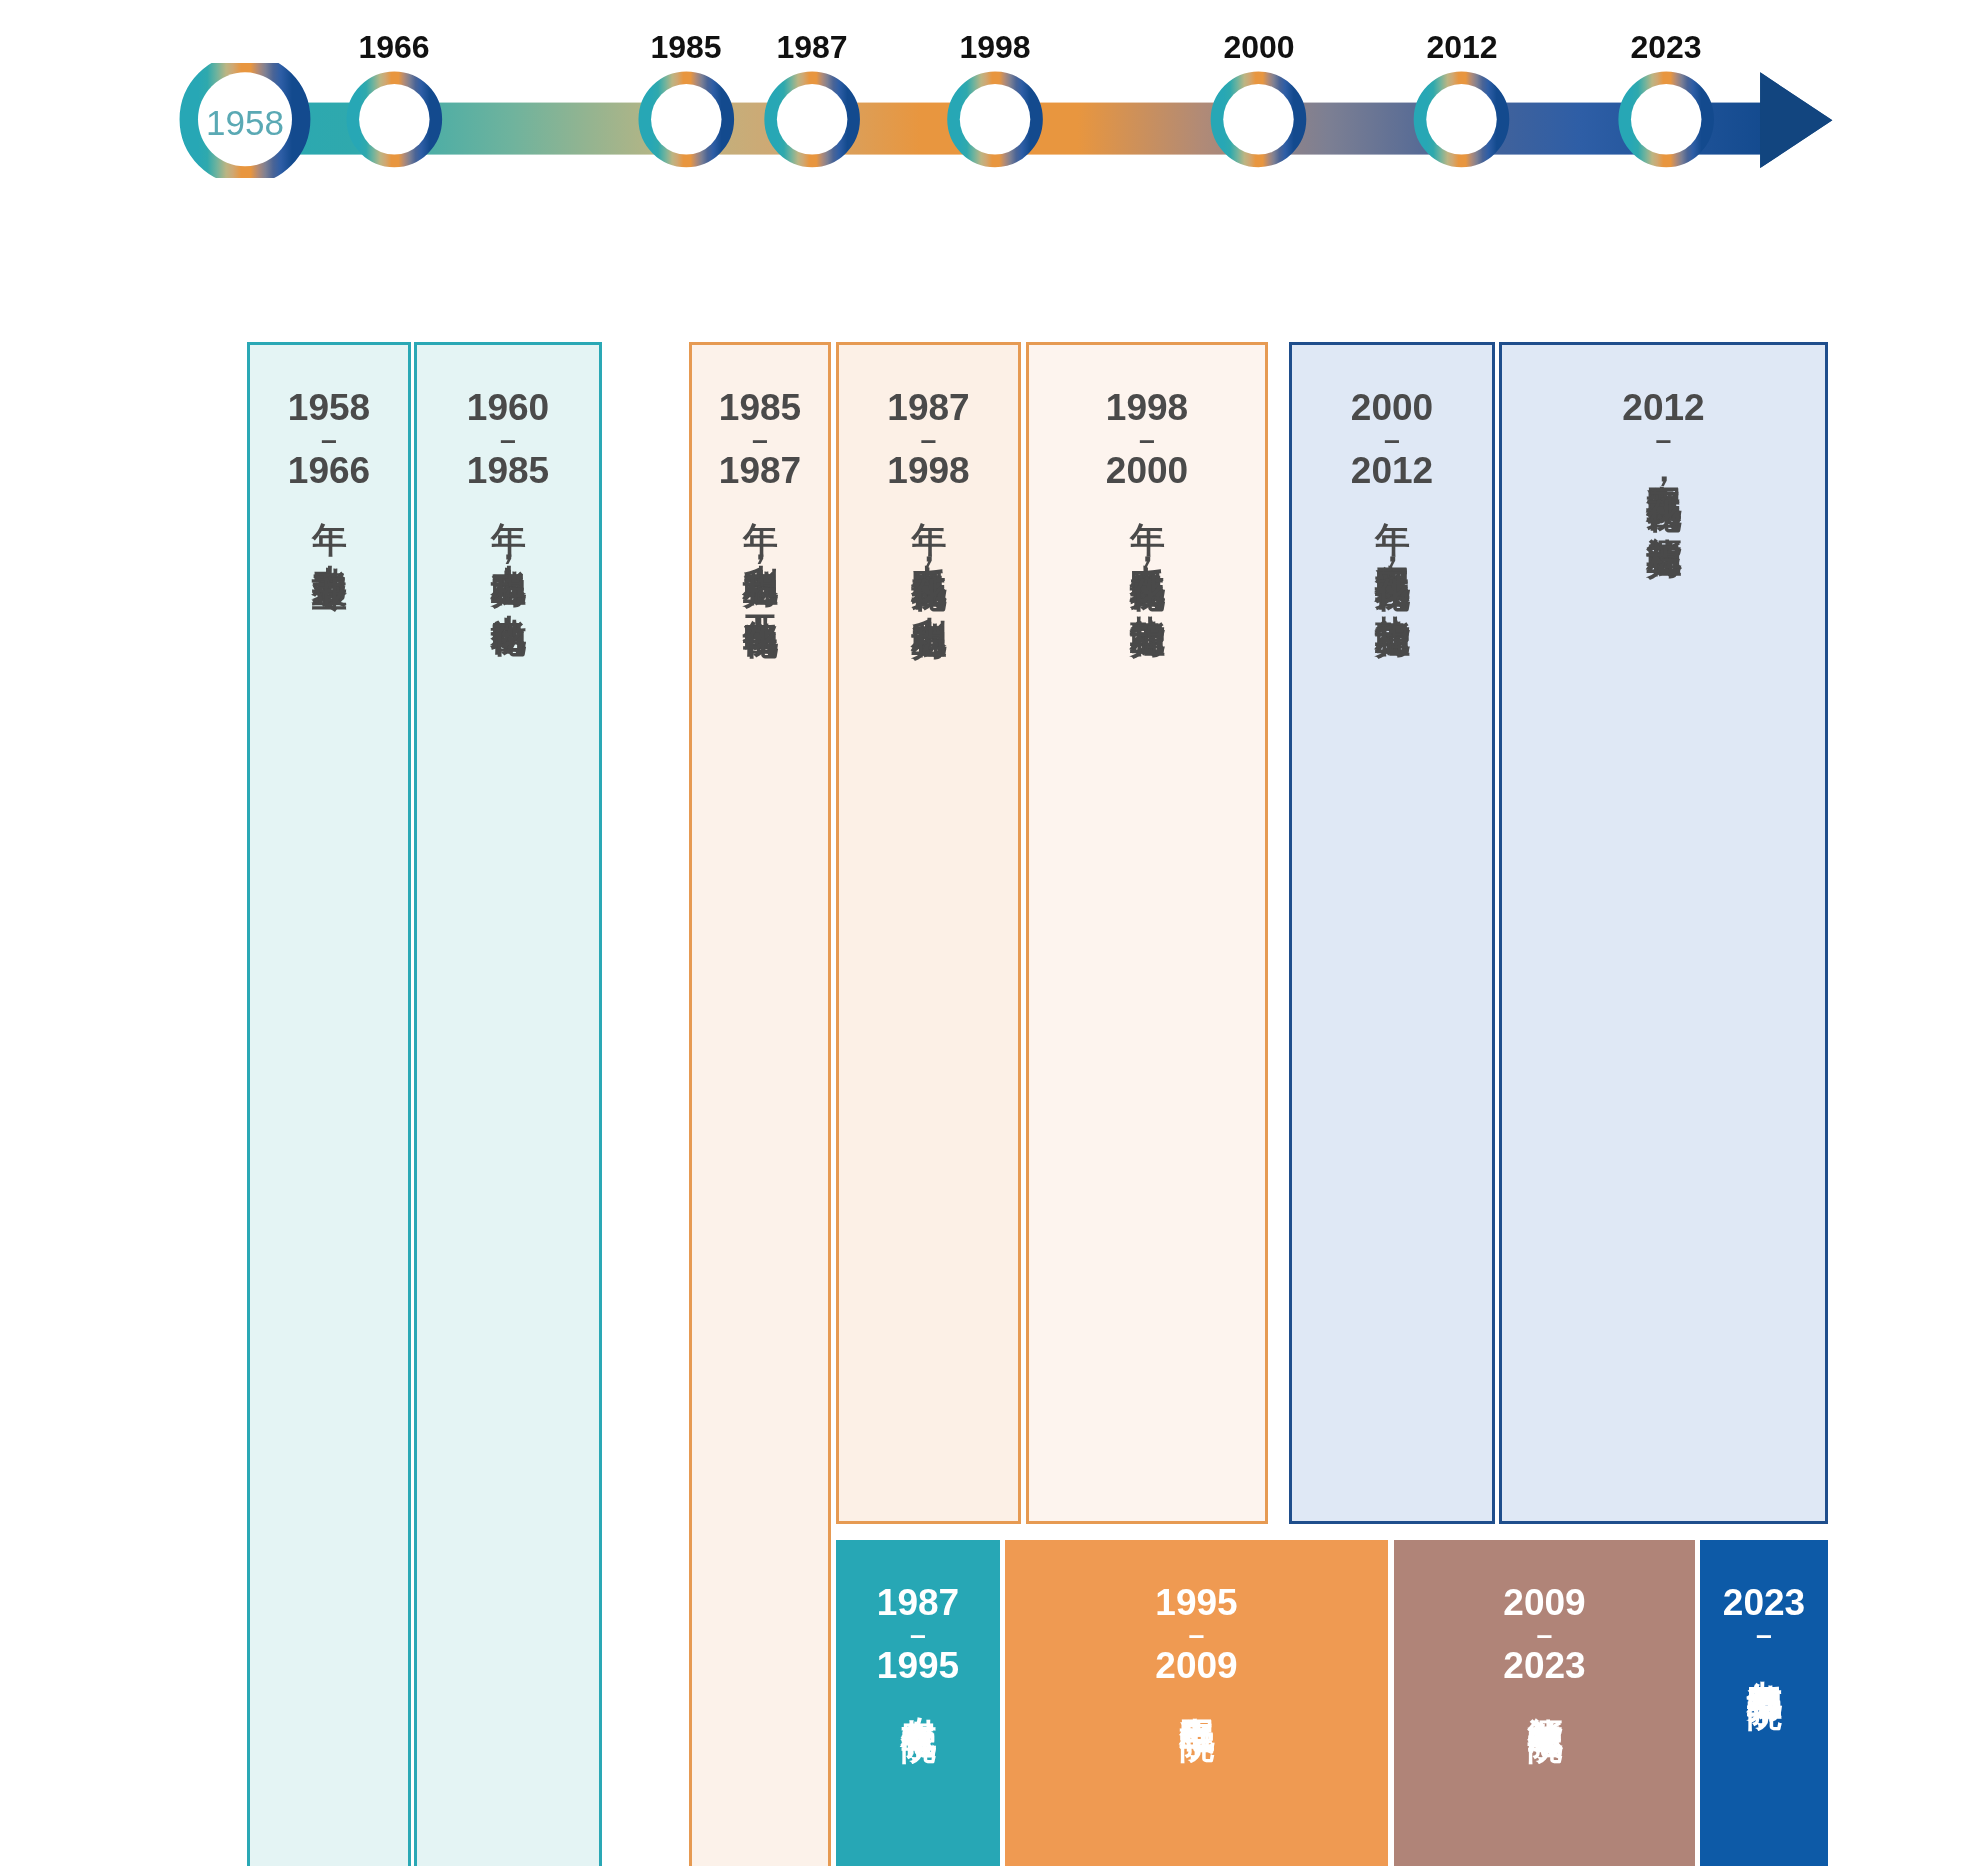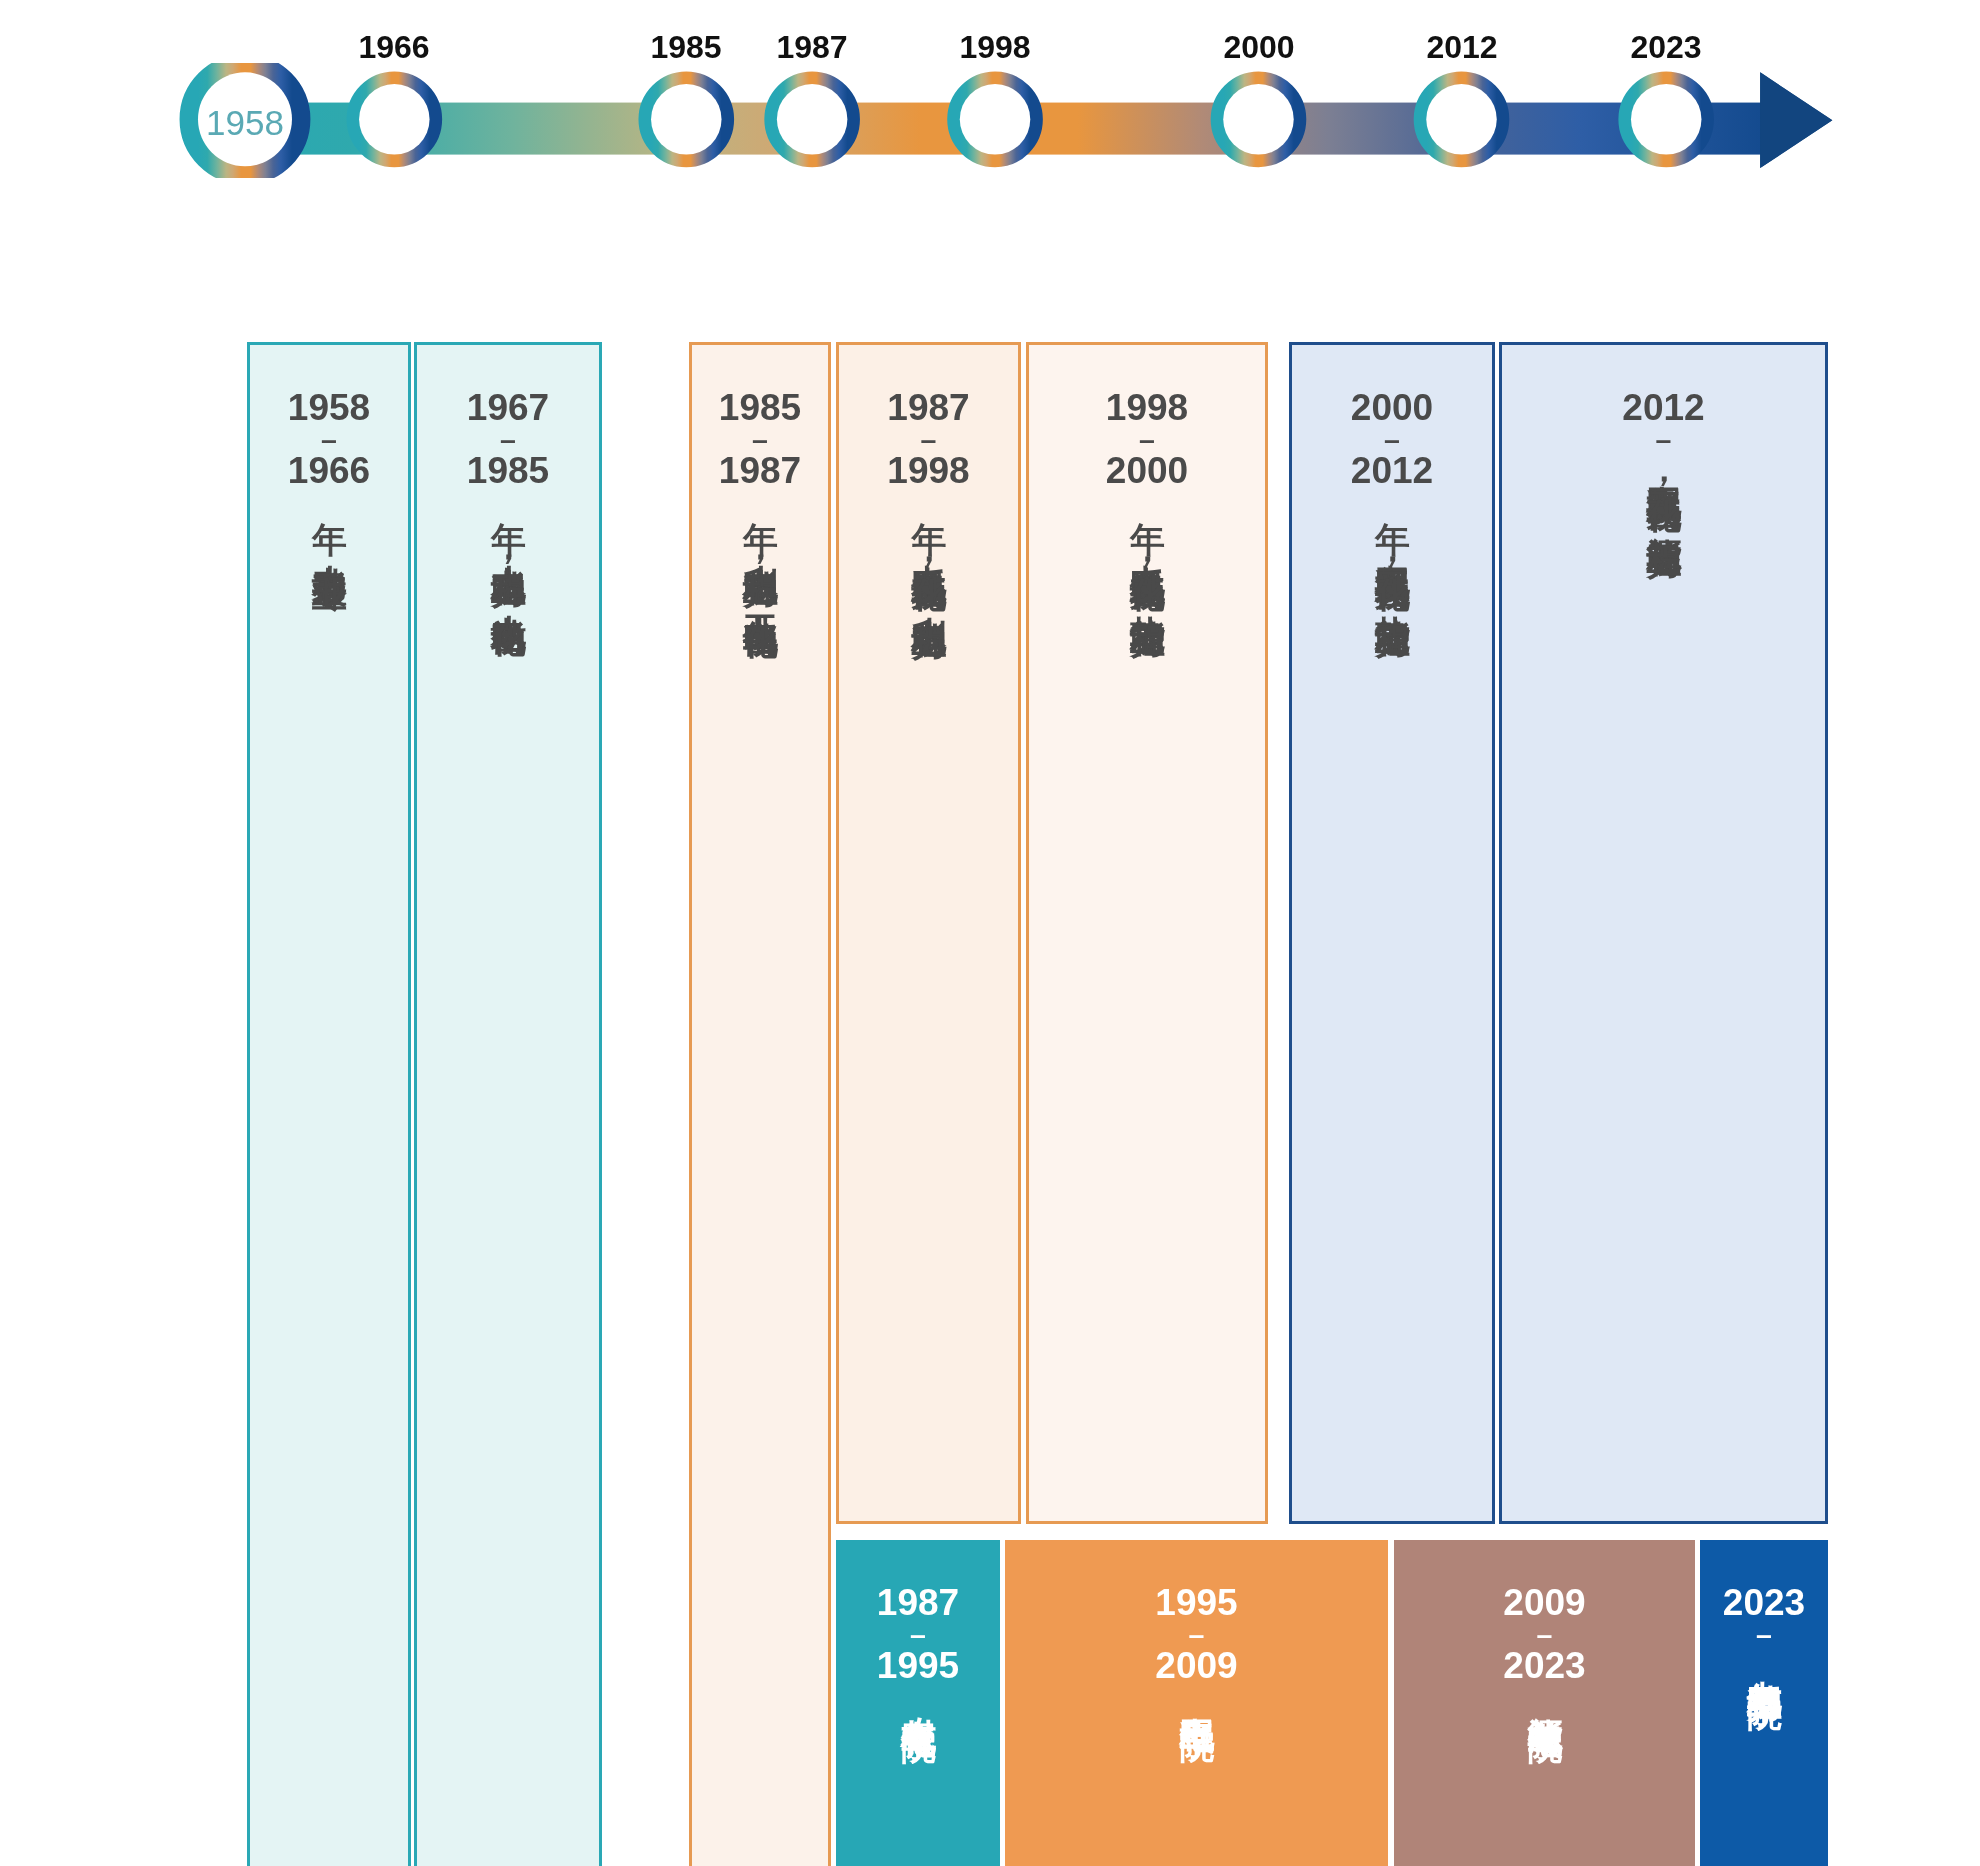--- a/index.html
+++ b/index.html
@@ -130,21 +130,21 @@
         <div class="colwrap">
           <div class="blk">
             <div class="yrs" style="color: rgb(74, 74, 74);"><span>1958</span><span class="dash">–</span><span>1966</span></div>
             <div class="lbl" style="color: rgb(74, 74, 74);">年 水力动力装置专业</div>
           </div>
         </div>
       </div>
       <div class="vbox outline-box" style="left: 414px; top: 342px; width: 188px; height: 2088px; background: rgb(228, 244, 244); border: 3.4px solid rgb(42, 168, 181);">
         <div class="colwrap">
           <div class="blk">
-            <div class="yrs" style="color: rgb(74, 74, 74);"><span>1967</span><span class="dash">–</span><span>1985</span></div>
+            <div class="yrs" style="color: rgb(74, 74, 74);"><span>1960</span><span class="dash">–</span><span>1985</span></div>
             <div class="lbl" style="color: rgb(74, 74, 74);">年 水力水电动力工程，水电站自动化</div>
           </div>
         </div>
       </div>
       <div class="vbox outline-box" style="left: 689px; top: 342px; width: 142px; height: 2088px; background: rgb(252, 242, 234); border: 3.4px solid rgb(230, 154, 82);">
         <div class="colwrap">
           <div class="blk">
             <div class="yrs" style="color: rgb(74, 74, 74);"><span>1985</span><span class="dash">–</span><span>1987</span></div>
             <div class="lbl" style="color: rgb(74, 74, 74);">年 水利水电动力工程，工业电气自动化</div>
           </div>

